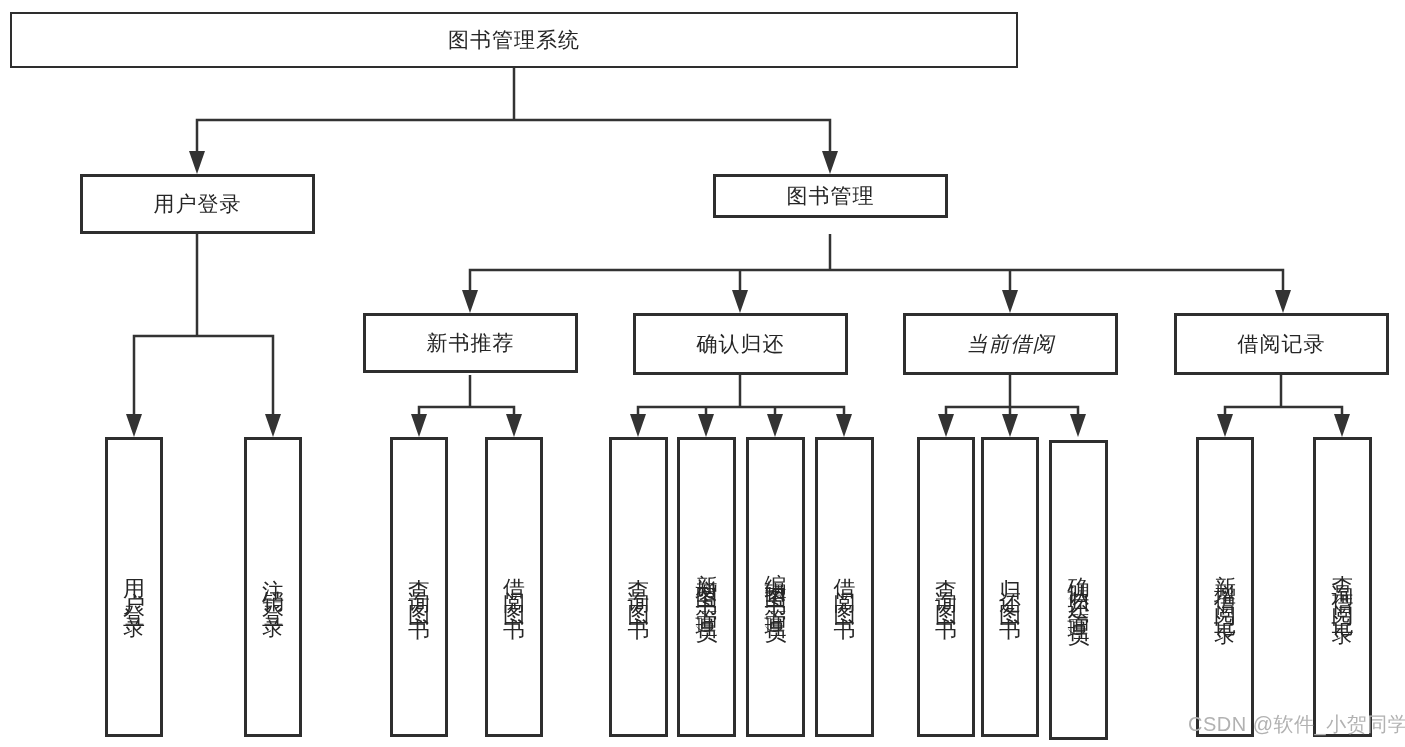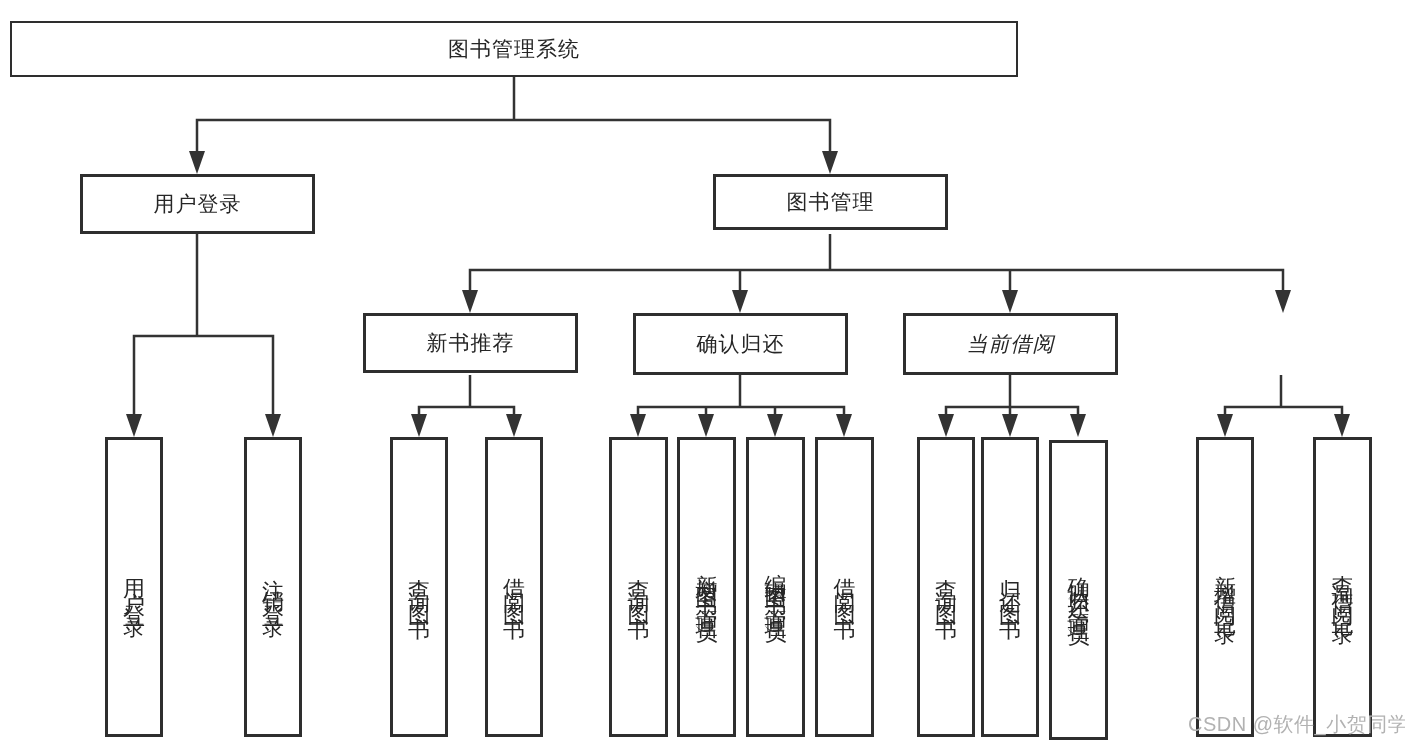--- a/index.html
+++ b/index.html
@@ -27,21 +27,21 @@
     position: absolute;
     box-sizing: border-box;
     background: #ffffff;
     border: 3px solid var(--box_border);
     display: flex;
     align-items: center;
     justify-content: center;
     color: var(--text);
     z-index: 2;
   }
-  .box.root { border-width: 2px; margin-top: 9px; }
+  .box.root { border-width: 2px; }
   .h-label { font-size: 21px; letter-spacing: 1px; white-space: nowrap; }
   .v-box span {
     writing-mode: vertical-rl;
     text-orientation: mixed;
     font-size: 22px;
     line-height: 1;
     white-space: nowrap;
   }
   .gap-lg { letter-spacing: 13px; }
   .gap-md { letter-spacing: 10px; }
@@ -114,32 +114,35 @@
     </g>
   </svg>
 
   <div class="box root" style="left:10px; top:12px; width:1008px; height:56px;">
     <span class="h-label">图书管理系统</span>
   </div>
 
   <div class="box" style="left:80px; top:174px; width:235px; height:60px;">
     <span class="h-label">用户登录</span>
   </div>
-  <div class="box" style="left:713px; top:174px; width:235px; height:56px;">
+  <div class="box" style="left:713px; top:174px; width:235px; height:44px;">
     <span class="h-label">图书管理</span>
   </div>
 
   <div class="box" style="left:363px; top:313px; width:215px; height:60px;">
     <span class="h-label">新书推荐</span>
   </div>
   <div class="box" style="left:633px; top:313px; width:215px; height:62px;">
     <span class="h-label">确认归还</span>
   </div>
   <div class="box" style="left:903px; top:313px; width:215px; height:62px;font-style:italic;">
     <span class="h-label">当前借阅</span>
+  </div>
+  <div class="box" style="left:1174px; top:313px; width:215px; height:62px;">
+    <span class="h-label">借阅记录</span>
   </div>
 
   <div class="box v-box" style="left:105px; top:437px; width:58px; height:300px;">
     <span class="gap-lg">用户登录</span>
   </div>
   <div class="box v-box" style="left:244px; top:437px; width:58px; height:300px;">
     <span class="gap-lg">注销登录</span>
   </div>
 
   <div class="box v-box" style="left:390px; top:437px; width:58px; height:300px;">

